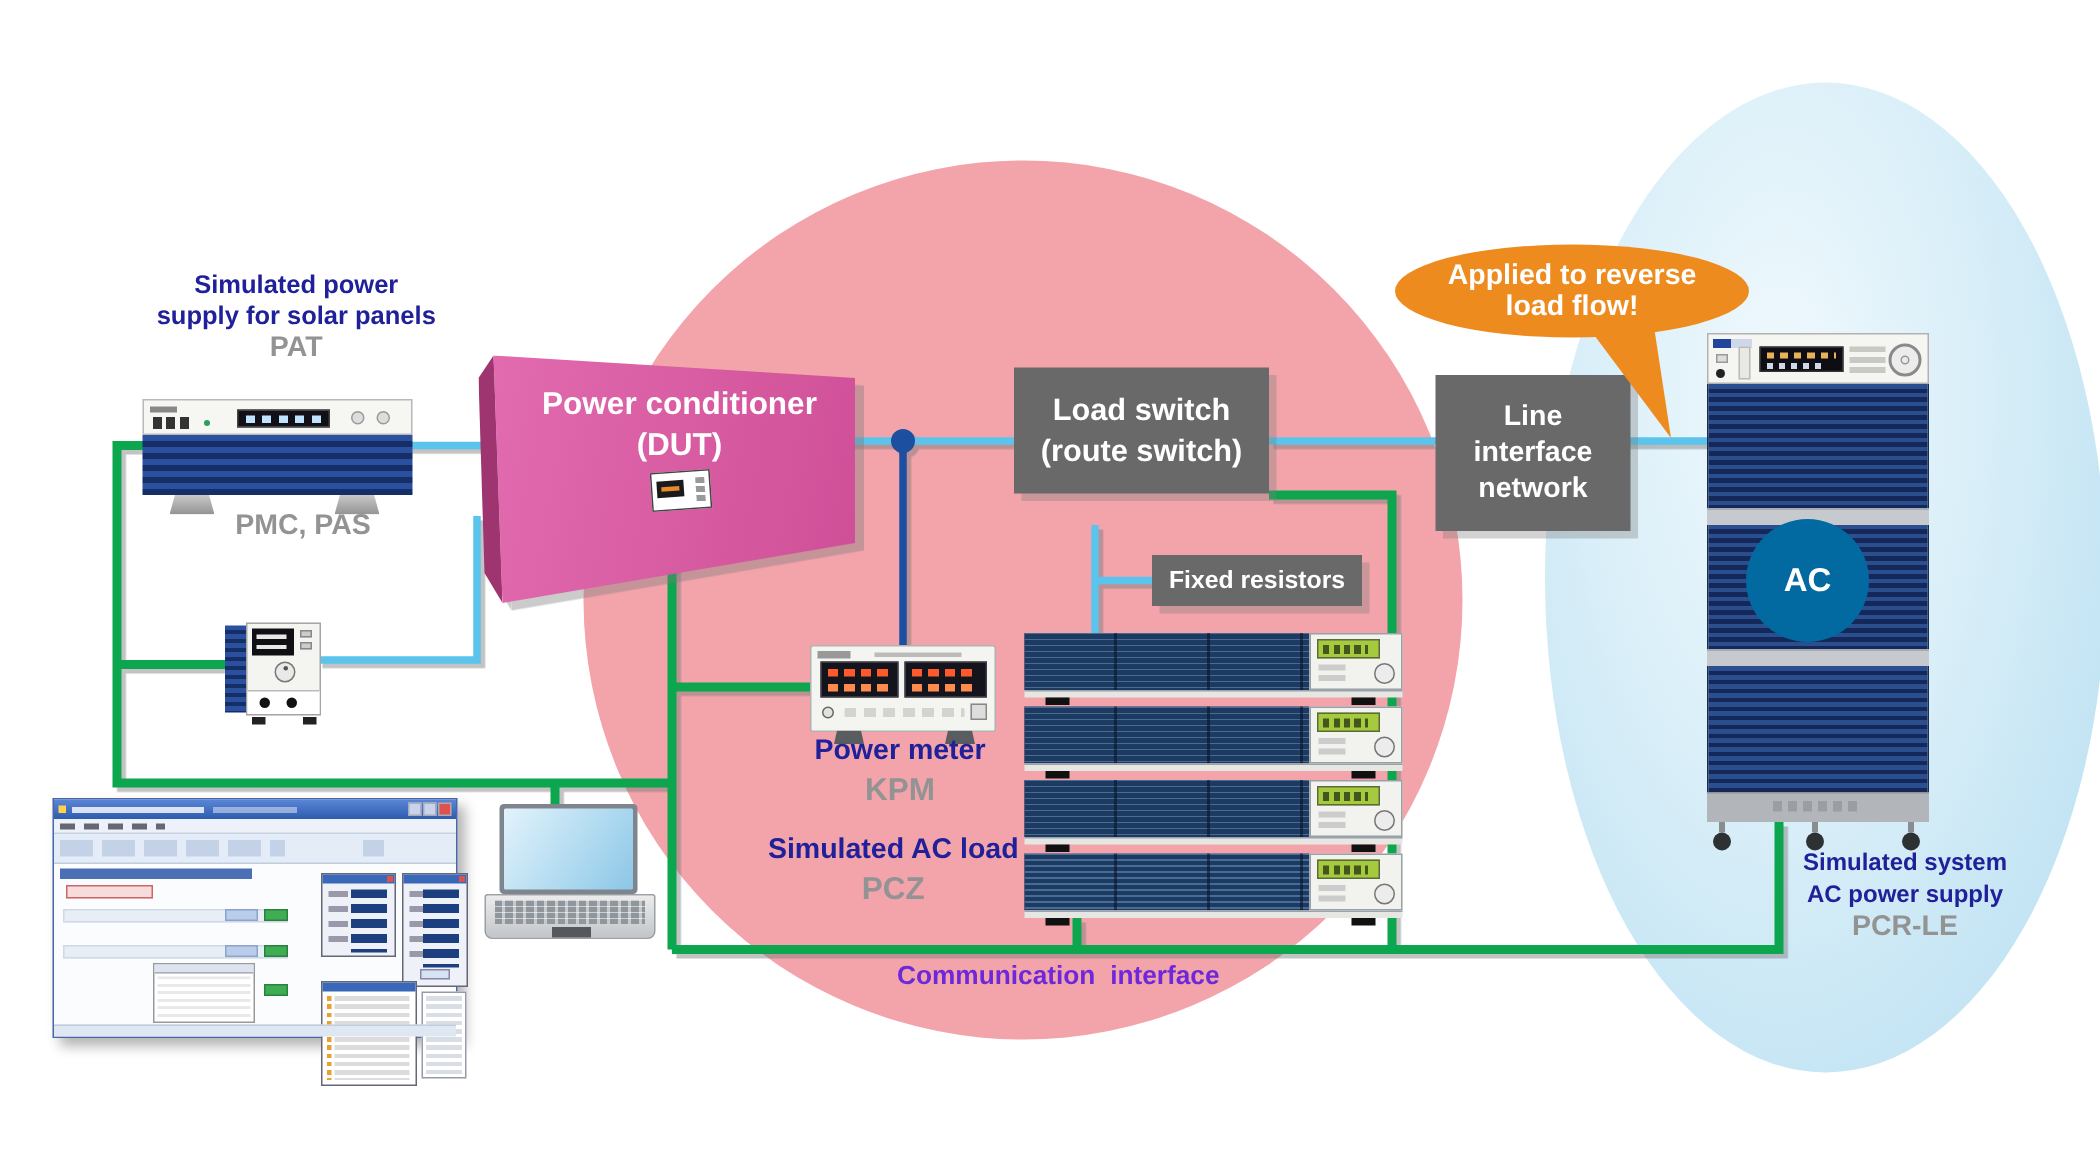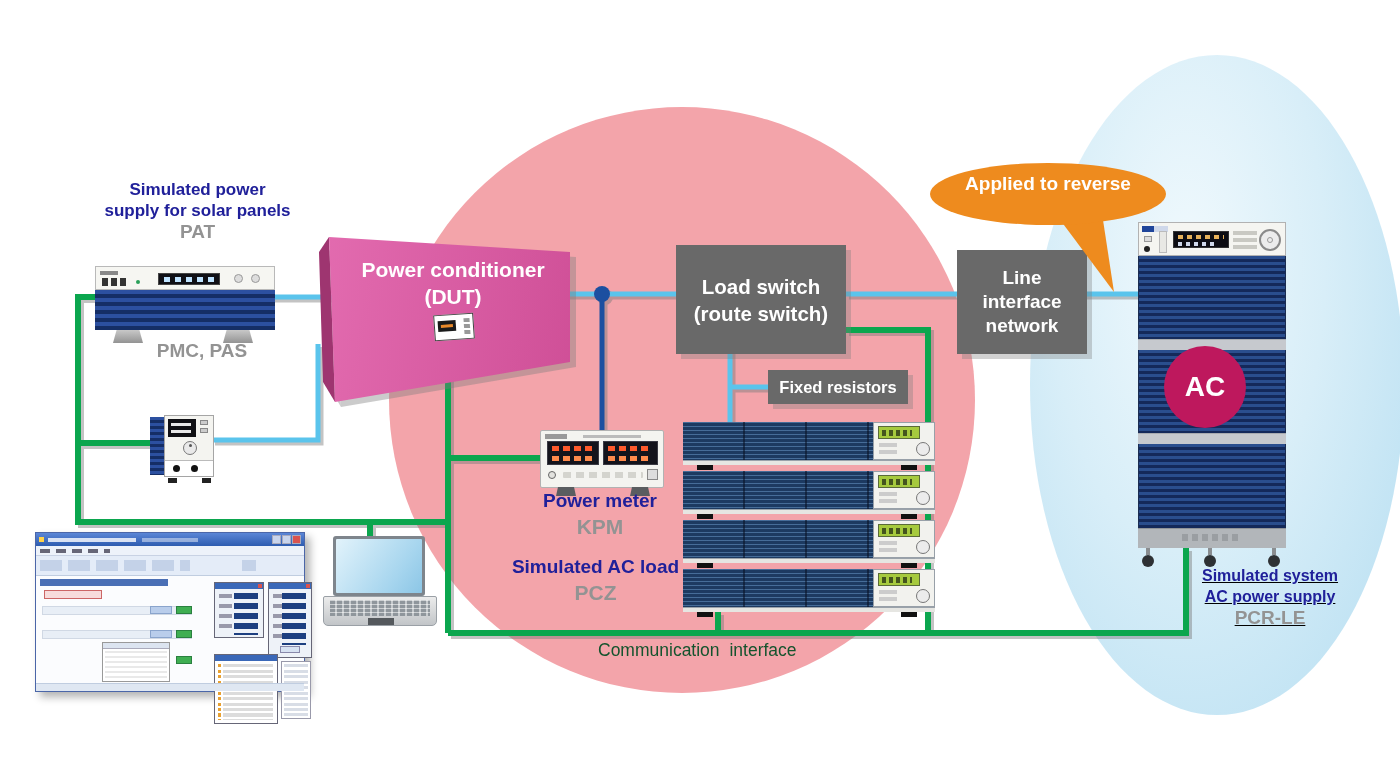--- a/index.html
+++ b/index.html
@@ -13,21 +13,21 @@
     background:radial-gradient(ellipse at 42% 32%, #f0f9fd 0%, #d8eef8 45%, #b4ddf1 100%);}
   .pink-circle{left:389px;top:107px;width:586px;height:586px;border-radius:50%;background:#f3a4aa;z-index:2;}
 
   
   svg.wires{left:0;top:0;z-index:3;filter:drop-shadow(3px 3px 0 rgba(122,122,122,.45));}
 
   
   .gbox{background:#696969;color:#fff;display:flex;flex-direction:column;align-items:center;
         justify-content:center;text-align:center;font-weight:bold;z-index:10;
         box-shadow:5px 5px 0 rgba(125,125,125,.35);}
-  .box-loadswitch{left:676px;top:245px;width:170px;height:109px;font-size:20.5px;line-height:27px;}
+  .box-loadswitch{left:676px;top:245px;width:170px;height:84px;font-size:20.5px;line-height:27px;}
   .box-lin{left:957px;top:250px;width:130px;height:104px;font-size:19px;line-height:24px;}
   .box-fixedres{left:768px;top:370px;width:140px;height:34px;font-size:16.5px;}
 
   
   .dut{left:316px;top:230px;width:254px;height:180px;z-index:10;filter:drop-shadow(6px 5px 0 rgba(125,125,125,.4));}
   .dut-face{left:0;top:0;width:254px;height:180px;background:linear-gradient(100deg,#e36cb0,#cf4f97);
             clip-path:polygon(13px 7px,254px 22px,254px 132px,19px 172px);}
   .dut-side{left:0;top:0;width:254px;height:180px;background:#9e3570;
             clip-path:polygon(3px 22px,13px 7px,19px 172px,7px 152px);}
   .dut-text{left:28px;top:26px;width:218px;color:#fff;font-weight:bold;font-size:21px;line-height:27px;text-align:center;}
@@ -42,26 +42,26 @@
   .bubble-text{left:0;top:11px;width:240px;text-align:center;color:#fff;font-weight:bold;font-size:19px;line-height:21px;}
 
   
   .lbl{z-index:20;text-align:center;font-weight:bold;}
   .navy{color:#20209a;}
   .graymodel{color:#939393;}
   .lbl-solar{left:85px;top:179px;width:225px;font-size:17px;line-height:21px;}
   .lbl-detector{left:78px;top:340px;width:248px;font-size:17px;line-height:21px;}
   .lbl-meter{left:525px;top:488px;width:150px;font-size:19px;line-height:26px;}
   .lbl-acload{left:498px;top:554px;width:195px;font-size:19px;line-height:26px;}
-  .lbl-sys-supply{left:1190px;top:565px;width:160px;font-size:16px;line-height:21px;text-decoration:underline;}
+  .lbl-sys-supply{left:1190px;top:565px;width:160px;font-size:16px;line-height:21px;}
   .model-lg{font-size:21px;}
   .model-md{font-size:19px;}
   .sys-title{left:1145px;top:134px;width:195px;text-align:center;font-size:37px;font-weight:bold;color:#5c7ab8;z-index:20;}
   .comm{left:598px;top:640px;z-index:20;display:flex;gap:8px;font-size:17.5px;white-space:nowrap;}
-  .comm-prefix{color:#14532d;font-weight:normal;word-spacing:5px;}
+  .comm-prefix{color:#6d28d9;font-weight:bold;word-spacing:5px;}
   .comm-suffix{color:#147a42;font-weight:bold;}
 
   
   .dev{z-index:10;}
   
   .solar{left:95px;top:266px;width:180px;height:78px;}
   .solar .panel{left:0;top:0;width:180px;height:24px;background:#f6f6f2;border:1px solid #b9b9b9;}
   .solar .logo{left:4px;top:4px;width:18px;height:4px;background:#888;}
   .solar .btns{left:6px;top:11px;width:26px;height:8px;background:repeating-linear-gradient(90deg,#333 0 6px,transparent 6px 9px);}
   .solar .led{left:40px;top:13px;width:4px;height:4px;border-radius:50%;background:#2aa05a;}
@@ -149,22 +149,22 @@
   .pcr .b1{top:34px;height:83px;} .pcr .b2{top:128px;height:83px;} .pcr .b3{top:222px;height:84px;}
   .pcr .gray{left:0;width:148px;height:11px;background:#c6c9ce;border-top:1px solid #a8abb0;}
   .pcr .g1{top:117px;} .pcr .g2{top:211px;}
   .pcr .base{left:0;top:306px;width:148px;height:20px;background:#b2b6ba;border-top:1px solid #90949a;}
   .pcr .vent{left:44px;top:312px;width:60px;height:7px;
      background:repeating-linear-gradient(90deg,#9a9ea2 0 6px,transparent 6px 10px);}
   .pcr .caster{top:326px;width:12px;height:19px;}
   .pcr .caster .stem{left:4px;top:0;width:4px;height:7px;background:#8a8d90;}
   .pcr .caster .wheel{left:0;top:7px;width:12px;height:12px;border-radius:50%;background:#2e3134;}
   .pcr .c1{left:4px;} .pcr .c2{left:66px;} .pcr .c3{left:130px;}
-  .ac-badge{left:1164px;top:346px;width:82px;height:82px;border-radius:50%;background:#be185d;z-index:12;
-     display:flex;align-items:center;justify-content:center;color:#fff;font-weight:bold;font-size:28px;}
+  .ac-badge{left:1164px;top:346px;width:82px;height:82px;border-radius:50%;background:#0369a1;z-index:12;
+     display:flex;align-items:center;justify-content:center;color:#fff;font-weight:bold;font-size:22px;}
 
   
   .laptop{left:323px;top:534px;width:114px;height:96px;}
   .laptop .screen{left:10px;top:2px;width:92px;height:60px;background:#7e858c;border-radius:3px;padding:3px;}
   .laptop .screen i{display:block;width:100%;height:100%;border-radius:1px;
      background:linear-gradient(125deg,#e2f3fb 0%,#a6d5ee 70%,#8cc6e6 100%);}
   .laptop .base{left:0;top:62px;width:114px;height:30px;background:linear-gradient(#ececec,#c2c5c8);
      border:1px solid #9aa0a6;border-radius:2px 2px 5px 5px;}
   .laptop .keys{left:6px;top:3px;width:100px;height:16px;
      background-image:repeating-linear-gradient(180deg,rgba(255,255,255,.55) 0 1px,transparent 1px 4px),
@@ -285,20 +285,21 @@
     <div>Fixed resistors</div>
   </div>
 
   <div class="abs bubble">
     <svg width="244" height="140">
       <polygon points="130,55 175,58 186,130" fill="#ee8b1e"></polygon>
       <ellipse cx="120" cy="32" rx="118" ry="31" fill="#ee8b1e"></ellipse>
     </svg>
     <div class="abs bubble-text">
       <div>Applied to reverse</div>
+      <div>load flow!</div>
     </div>
   </div>
 
 
   <div class="abs lbl lbl-solar">
     <div class="navy">Simulated power</div>
     <div class="navy">supply for solar panels</div>
     <div class="graymodel model-md">PAT</div>
   </div>
 

